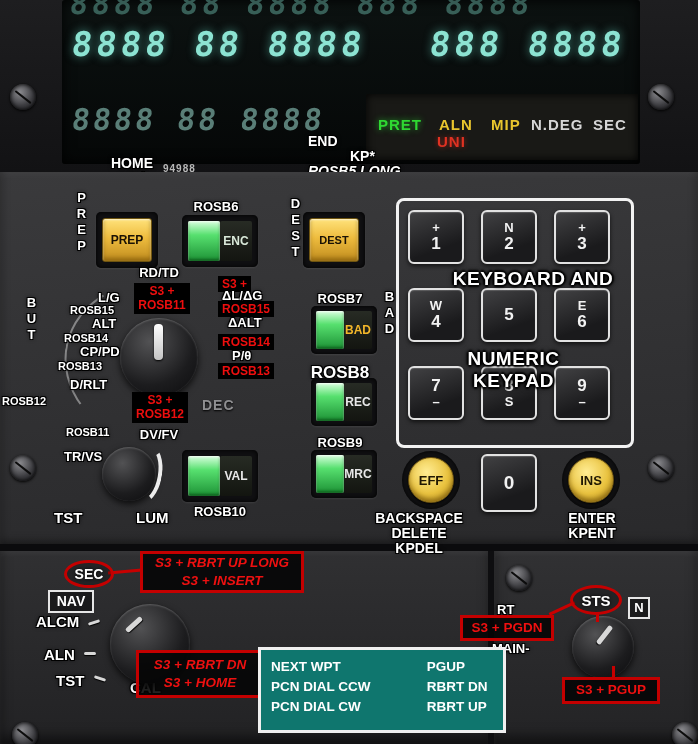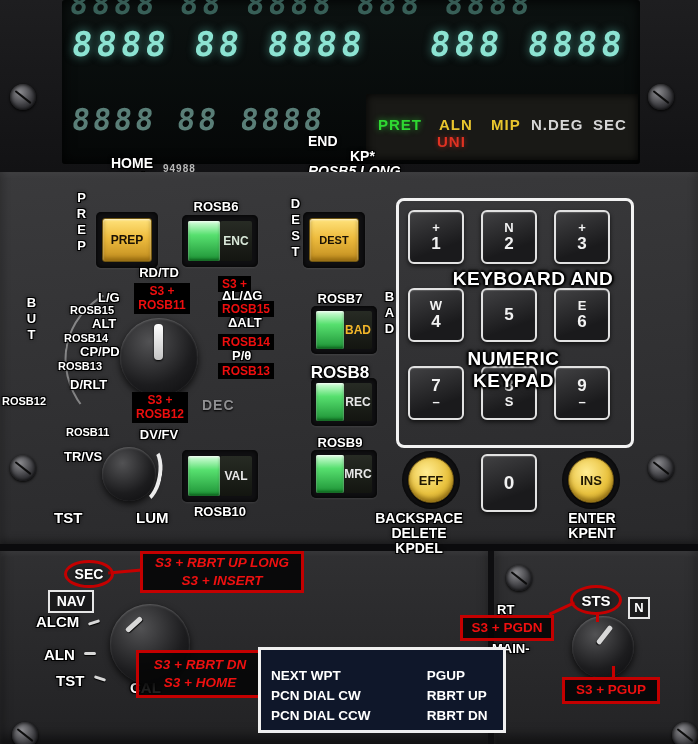--- a/index.html
+++ b/index.html
@@ -256,32 +256,32 @@
   <div class="tick" style="left:94px;top:677px;width:12px;height:3px;transform:rotate(18deg);z-index:2;"></div>
 
   <div class="knob" style="left:110px;top:604px;width:80px;height:80px;z-index:2;"></div>
   <div class="tick" style="left:124px;top:622px;width:20px;height:5px;transform:rotate(-42deg);z-index:2;"></div>
 
   <div class="abs redbox it" style="left:136px;top:650px;width:128px;height:48px;font-size:13.5px;z-index:3;">
     <div>S3 + RBRT DN</div>
     <div>S3 + HOME</div>
   </div>
 
-  <div class="abs" style="left:258px;top:647px;width:248px;height:86px;border:3px solid #f0f0f0;background:#0f172a;z-index:4;padding-top:16px;">
+  <div class="abs" style="left:258px;top:647px;width:248px;height:86px;border:3px solid #f0f0f0;background:#0f766e;z-index:4;padding-top:7px;">
     <div class="bindrow">
       <span class="act">NEXT WPT</span>
       <span>PGUP</span>
     </div>
     <div class="bindrow">
+      <span class="act">PCN DIAL CCW</span>
+      <span>RBRT DN</span>
+    </div>
+    <div class="bindrow">
       <span class="act">PCN DIAL CW</span>
       <span>RBRT UP</span>
-    </div>
-    <div class="bindrow">
-      <span class="act">PCN DIAL CCW</span>
-      <span>RBRT DN</span>
     </div>
   </div>
 
   <div class="abs screw" style="left:506px;top:565px;width:26px;height:26px;z-index:2;"></div>
   <div class="abs wlabel" style="left:497px;top:602px;font-size:13px;z-index:2;">RT</div>
   <div class="abs wlabel" style="left:492px;top:641px;font-size:13px;z-index:2;">MAIN-</div>
 
   <div class="abs redbox" style="left:460px;top:615px;width:94px;height:26px;font-size:13.5px;z-index:3;">S3 + PGDN</div>
   <div class="redline" style="left:548px;top:607px;width:28px;height:3px;transform:rotate(-25deg);z-index:2;"></div>
   <div class="abs oval" style="left:570px;top:585px;width:52px;height:30px;font-size:15px;line-height:25px;z-index:3;">STS</div>

